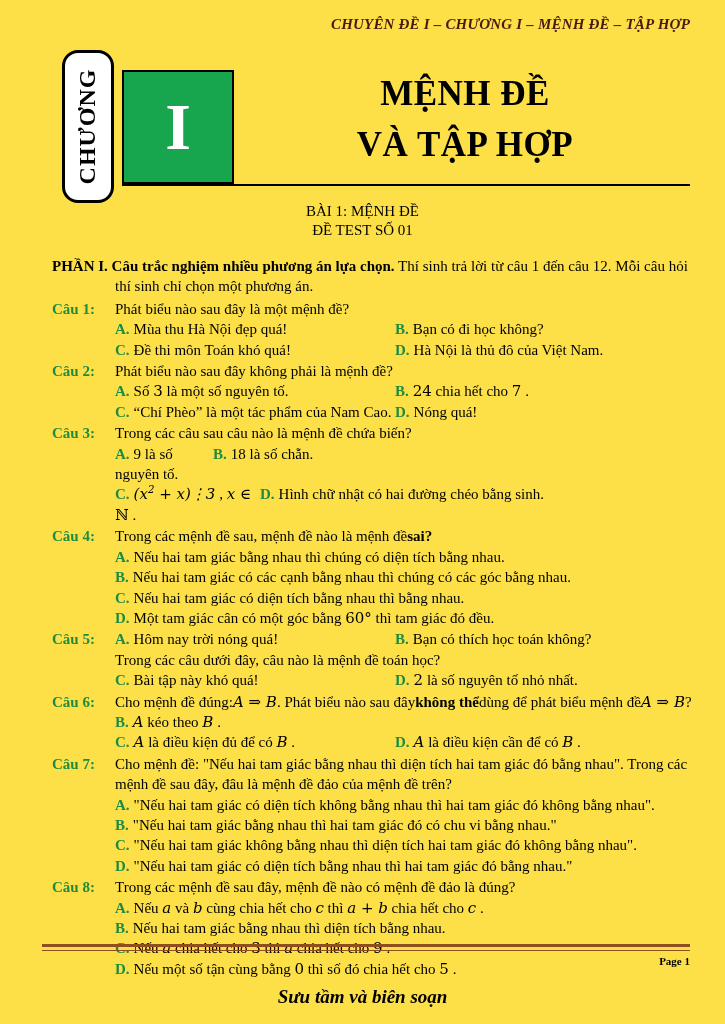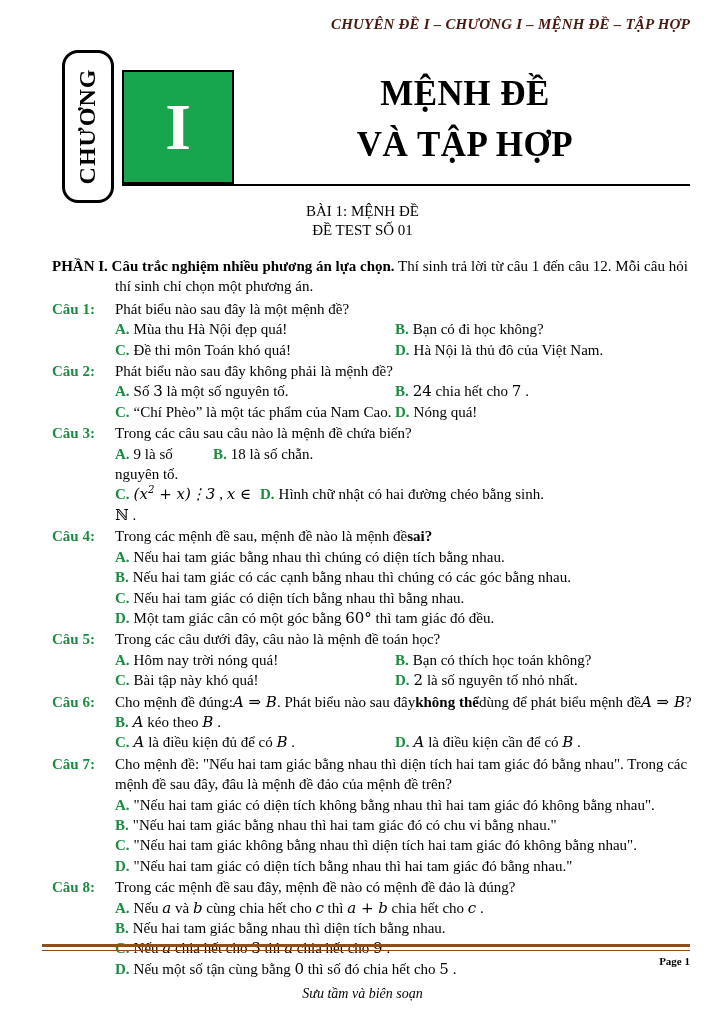--- a/index.html
+++ b/index.html
@@ -6,21 +6,21 @@
     --green:#17a64e;
     --label-green:#1e8b43;
     --rule-brown:#8f4e1e;
     --header-maroon:#4a1a12;
   }
   *{margin:0;padding:0;box-sizing:border-box;}
   html,body{background:#e8e8e8;}
   .page{
     position:relative;
     width:725px;height:1024px;
-    background:#ffffff;
+    background:#fde047;
     margin:0 auto;
     font-family:"Liberation Serif","DejaVu Serif",serif;
     font-size:15px;color:#000;
     overflow:hidden;
   }
   
   .doc-header{
     position:absolute;top:16px;left:0;right:35px;
     text-align:right;
     font-weight:bold;font-style:italic;
@@ -98,21 +98,21 @@
     position:absolute;left:42px;top:944px;width:648px;height:7px;
     border-top:3px solid var(--rule-brown);
     border-bottom:1px solid var(--rule-brown);
   }
   .page-number{
     position:absolute;right:35px;top:955px;
     font-weight:bold;font-size:11px;
   }
   .footer-note{
     position:absolute;left:0;top:986px;width:725px;text-align:center;
-    font-weight:normal;font-style:italic;font-size:14px;
+    font-weight:bold;font-style:italic;font-size:19px;
   }
 </style>
 </head>
 <body>
 
 <div class="page">
 
   <div class="doc-header">CHUYÊN ĐỀ I –  CHƯƠNG I – MỆNH ĐỀ –  TẬP HỢP</div>
 
   <div class="chapter-box">
@@ -206,26 +206,26 @@
         <div class="orow">
             <span class="opt"><span class="oletter">D.</span><span><span>Một tam giác cân có một góc bằng </span><span class="r-n">60°</span><span> thì tam giác đó đều.</span></span></span>
           </div>
       </div>
     </div>
 
     <div class="question">
       <div class="qlabel">Câu 5:</div>
       <div class="qbody">
         <div class="orow">
-            <span>Trong các câu dưới đây, câu nào là mệnh đề toán học?</span>
-          </div>
-        <div class="orow">
           <span class="opt c280"><span class="oletter">A.</span><span><span>Hôm nay trời nóng quá!</span></span></span>
           <span class="opt"><span class="oletter">B.</span><span><span>Bạn có thích học toán không?</span></span></span>
         </div>
+        <div class="orow">
+            <span>Trong các câu dưới đây, câu nào là mệnh đề toán học?</span>
+          </div>
         <div class="orow">
           <span class="opt c280"><span class="oletter">C.</span><span><span>Bài tập này khó quá!</span></span></span>
           <span class="opt"><span class="oletter">D.</span><span><span class="r-n">2</span><span> là số nguyên tố nhỏ nhất.</span></span></span>
         </div>
       </div>
     </div>
 
     <div class="question">
       <div class="qlabel">Câu 6:</div>
       <div class="qbody">

